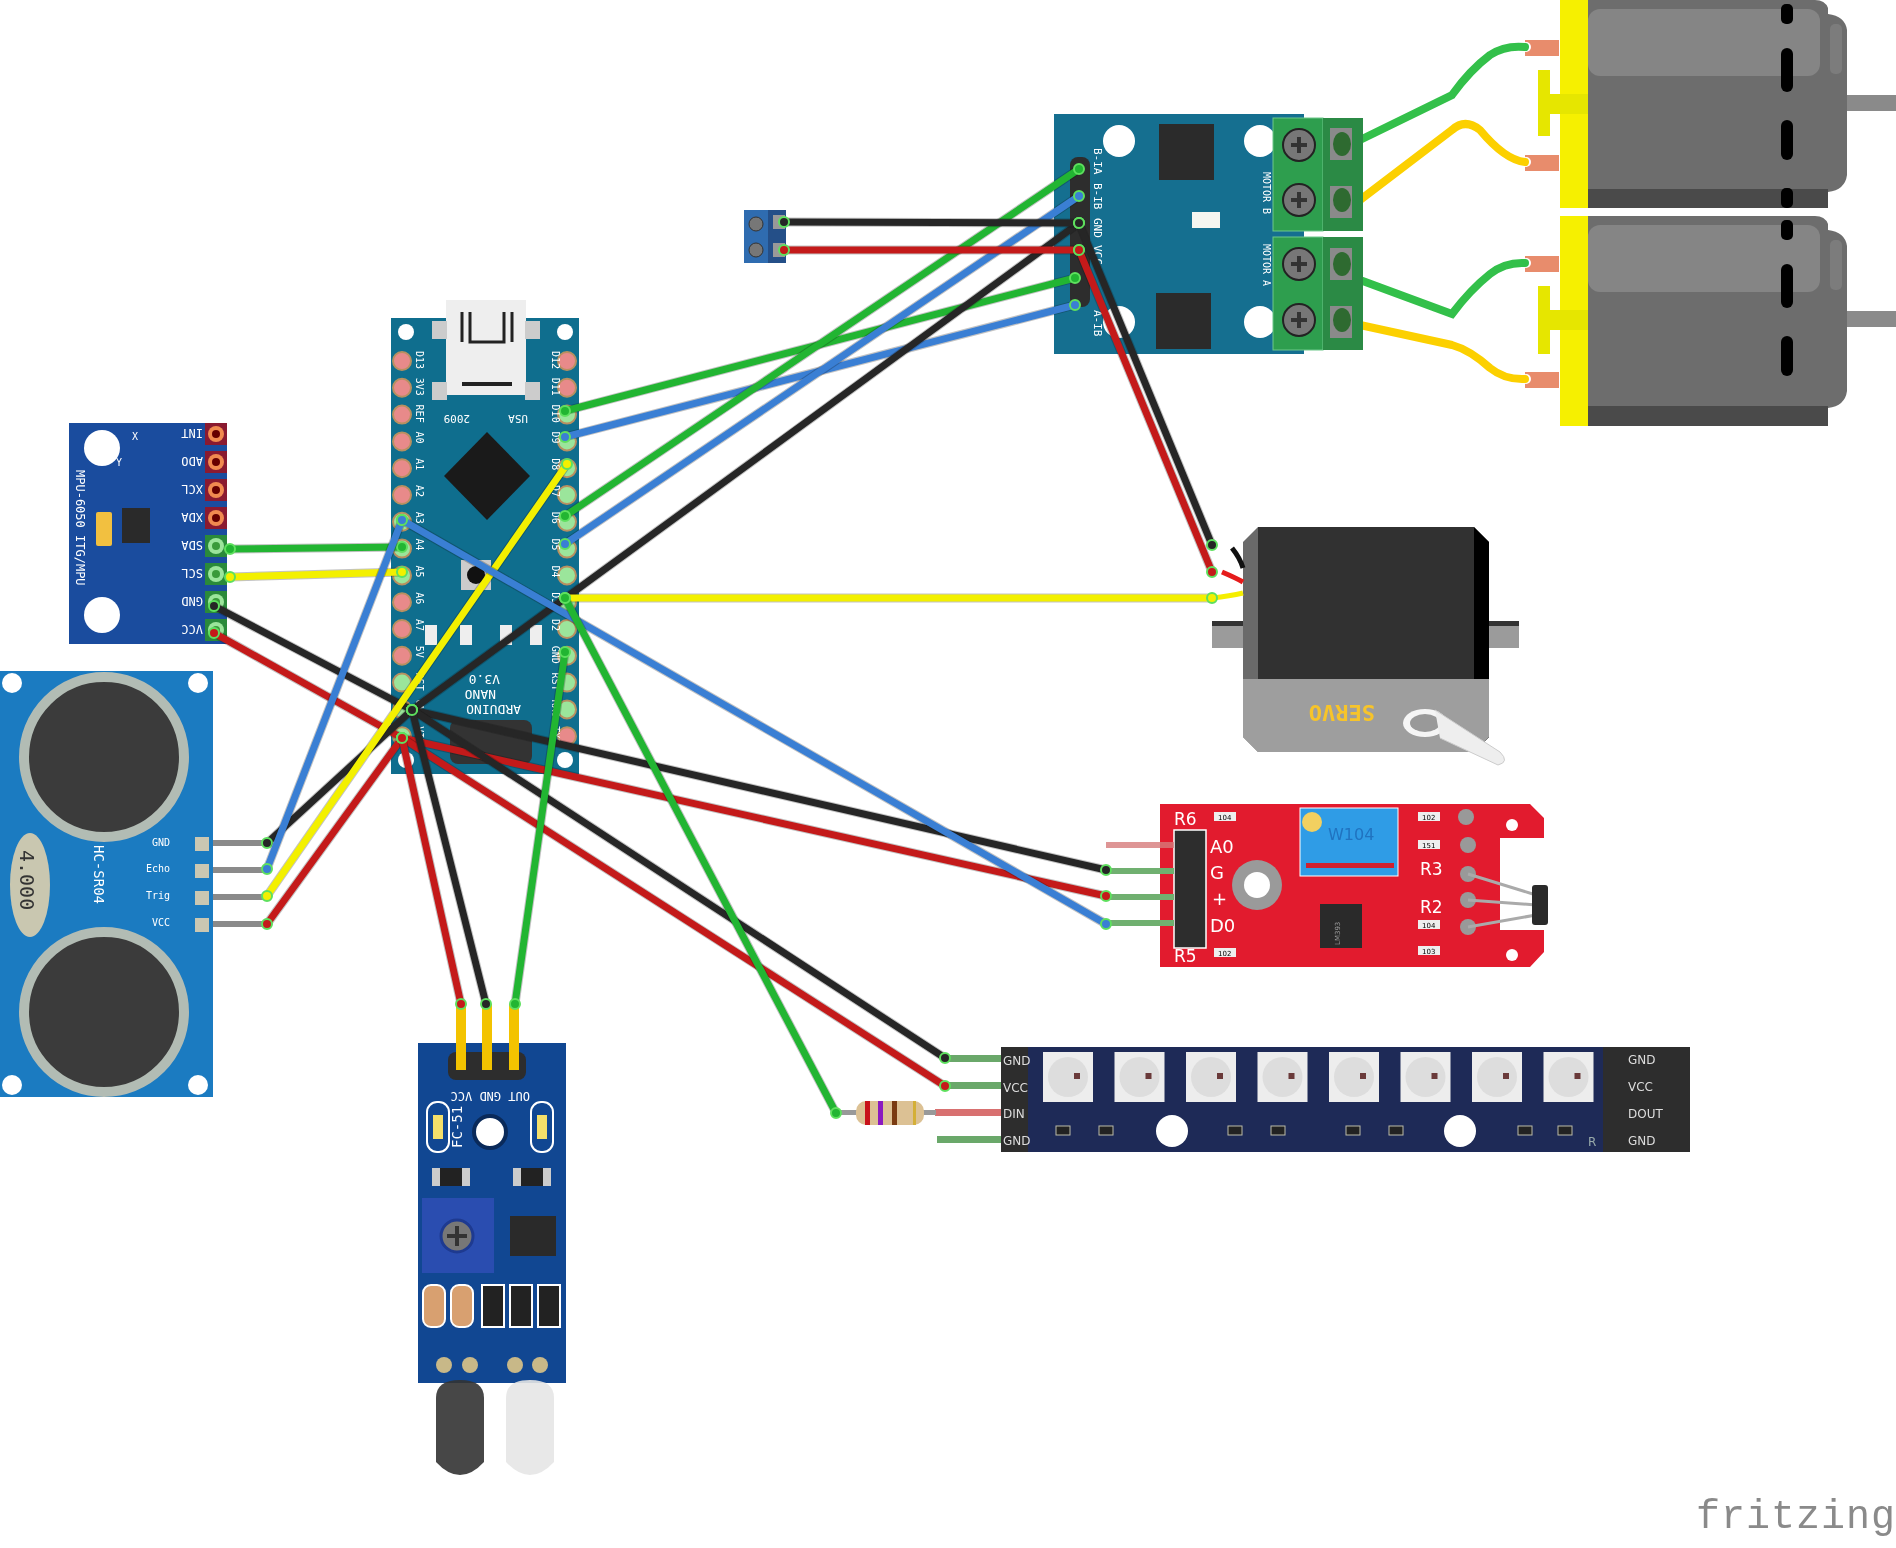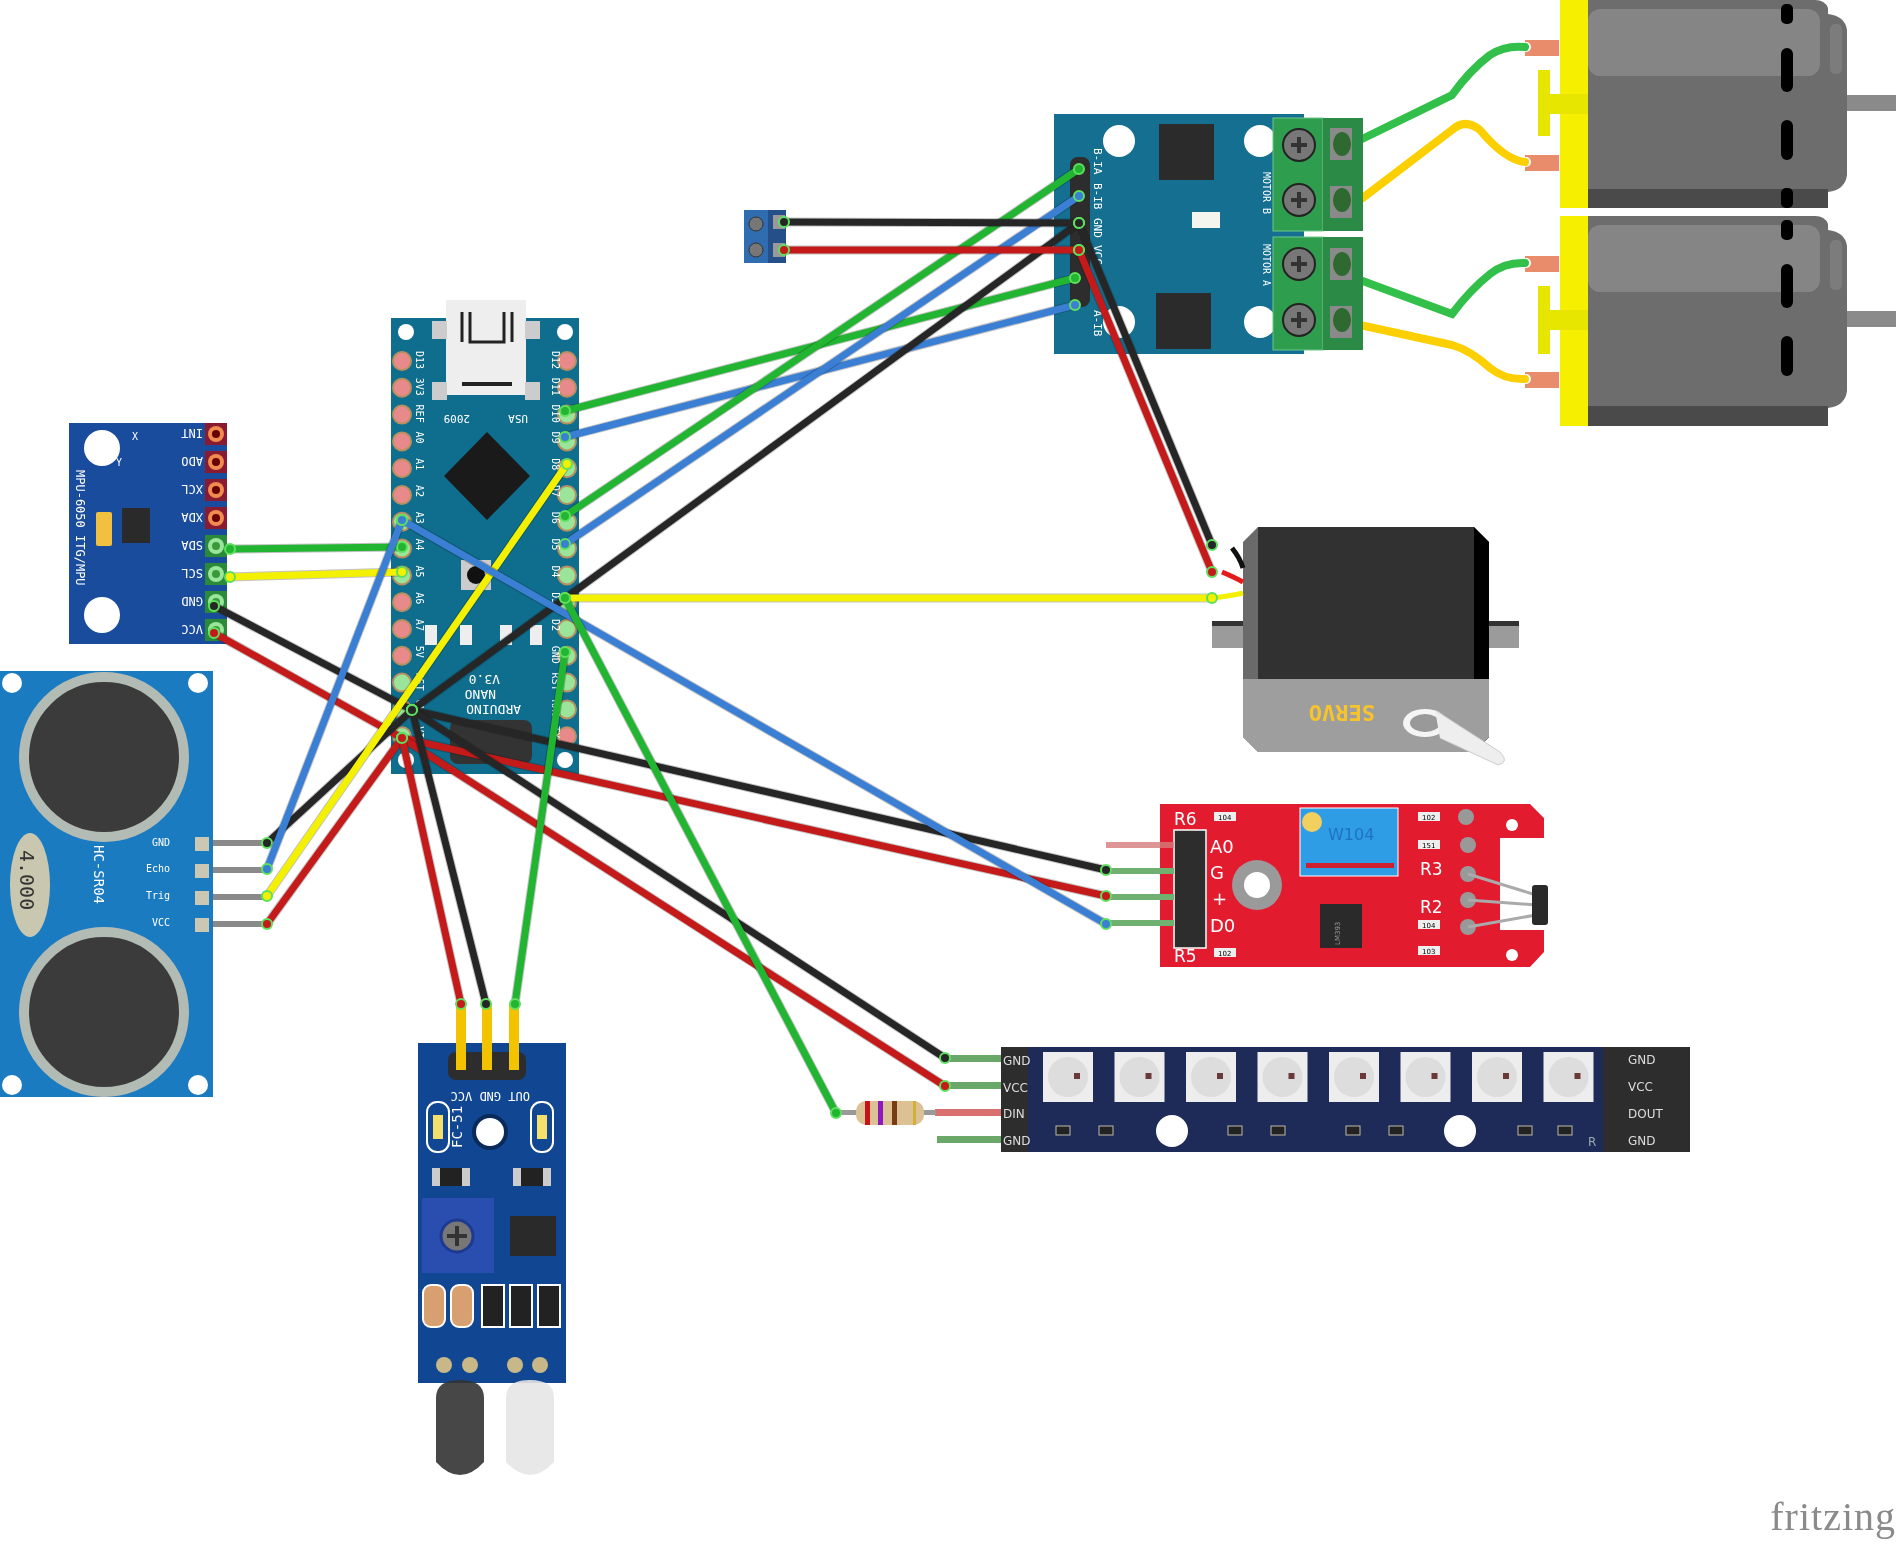--- a/index.html
+++ b/index.html
@@ -1,20 +1,20 @@
 <!DOCTYPE html>
 <html><head>
 <meta charset="utf-8">
 <style>
   html,body{margin:0;padding:0;background:#fff;}
   body{width:1896px;height:1548px;position:relative;overflow:hidden;font-family:"DejaVu Sans Mono",monospace;}
   #canvas{position:absolute;left:0;top:0;}
   .lbl{font-family:"DejaVu Sans Mono",monospace;fill:#fff;}
   .lbls{font-family:"DejaVu Sans",sans-serif;}
-  .logo{position:absolute;right:0;bottom:8px;font-family:Liberation Serif, serif;font-size:40px;color:#8a8a8a;letter-spacing:1px;}
+  .logo{position:absolute;right:0;bottom:8px;font-family:Liberation Mono, monospace;font-size:40px;color:#8a8a8a;letter-spacing:1px;}
 </style>
 </head>
 <body>
 
 <svg id="canvas" width="1896" height="1548" viewBox="0 0 1896 1548" xmlns="http://www.w3.org/2000/svg">
 
   <g>
     <rect x="1560" y="0" width="28" height="208" fill="#f6f000"></rect>
     <rect x="1538" y="70" width="12" height="66" fill="#e6e600"></rect>
     <rect x="1550" y="94" width="38" height="20" fill="#e6e600"></rect>

